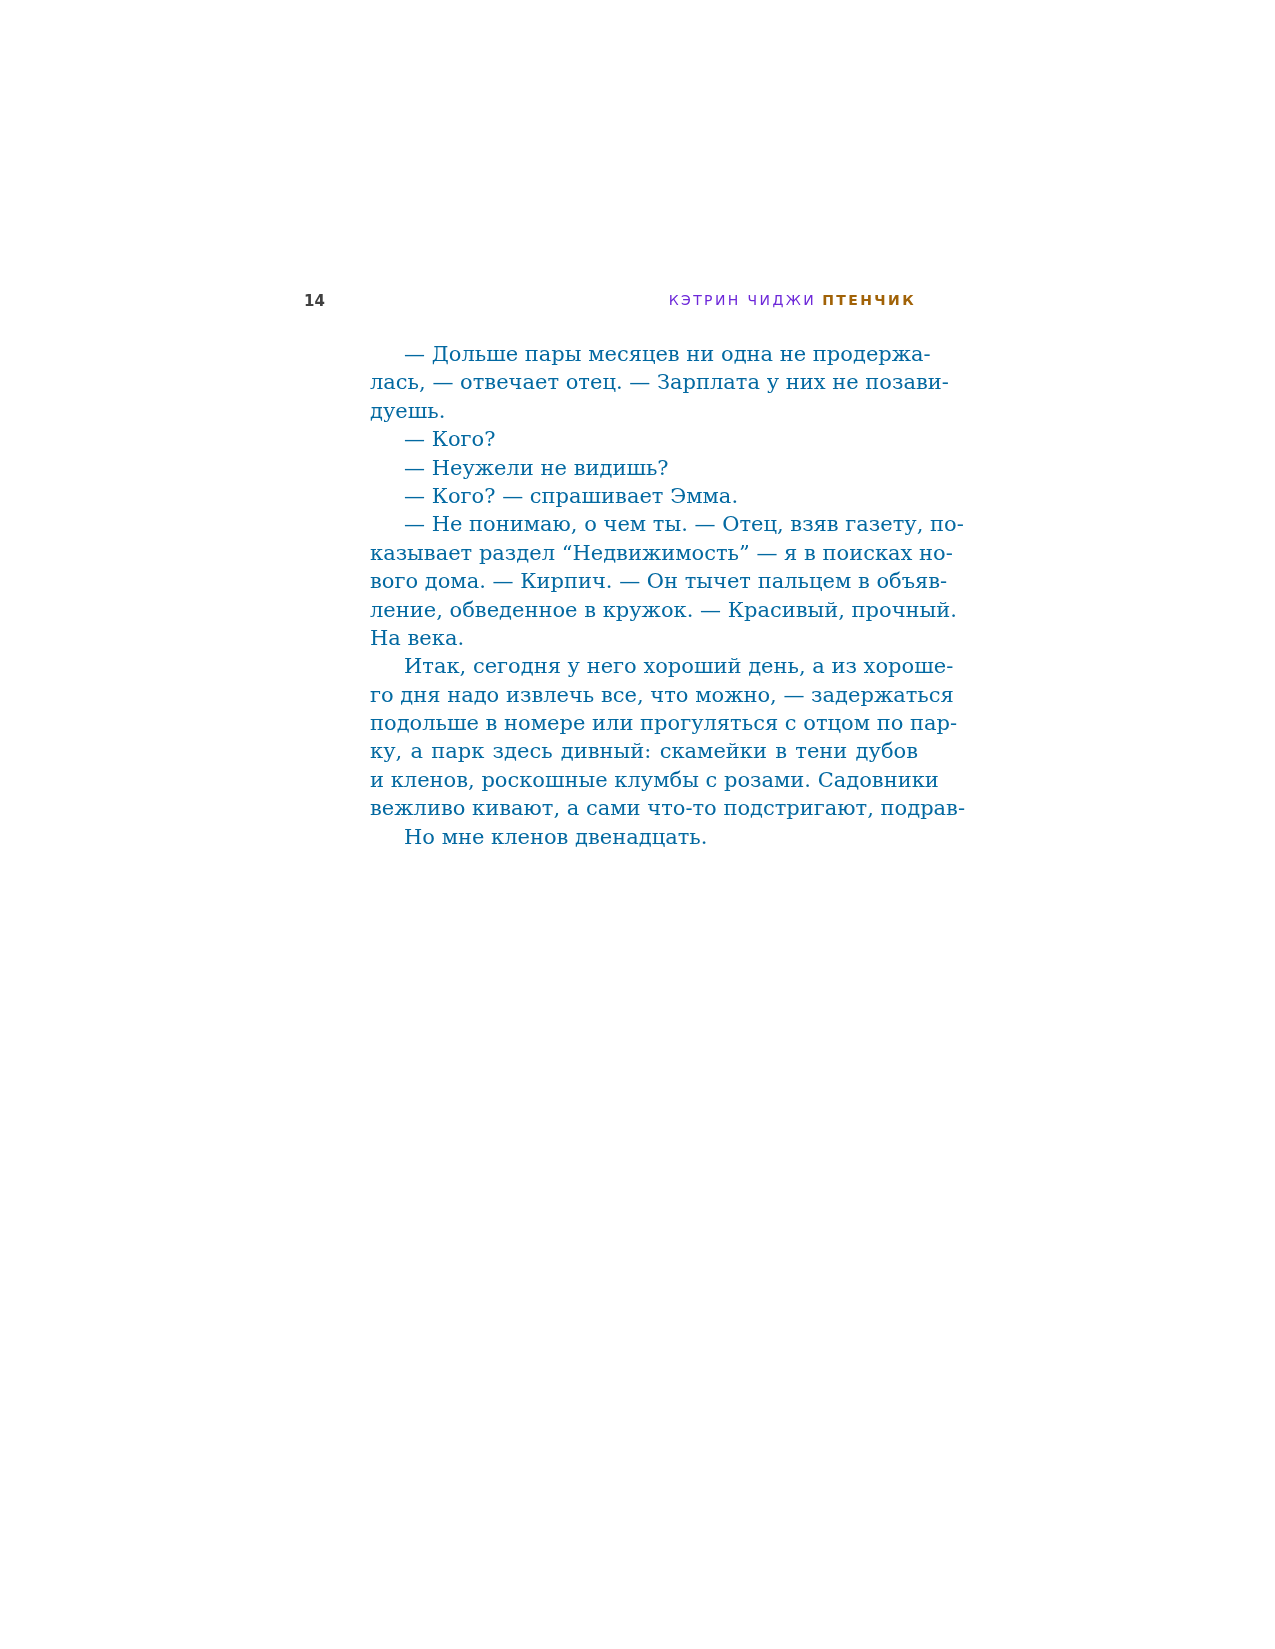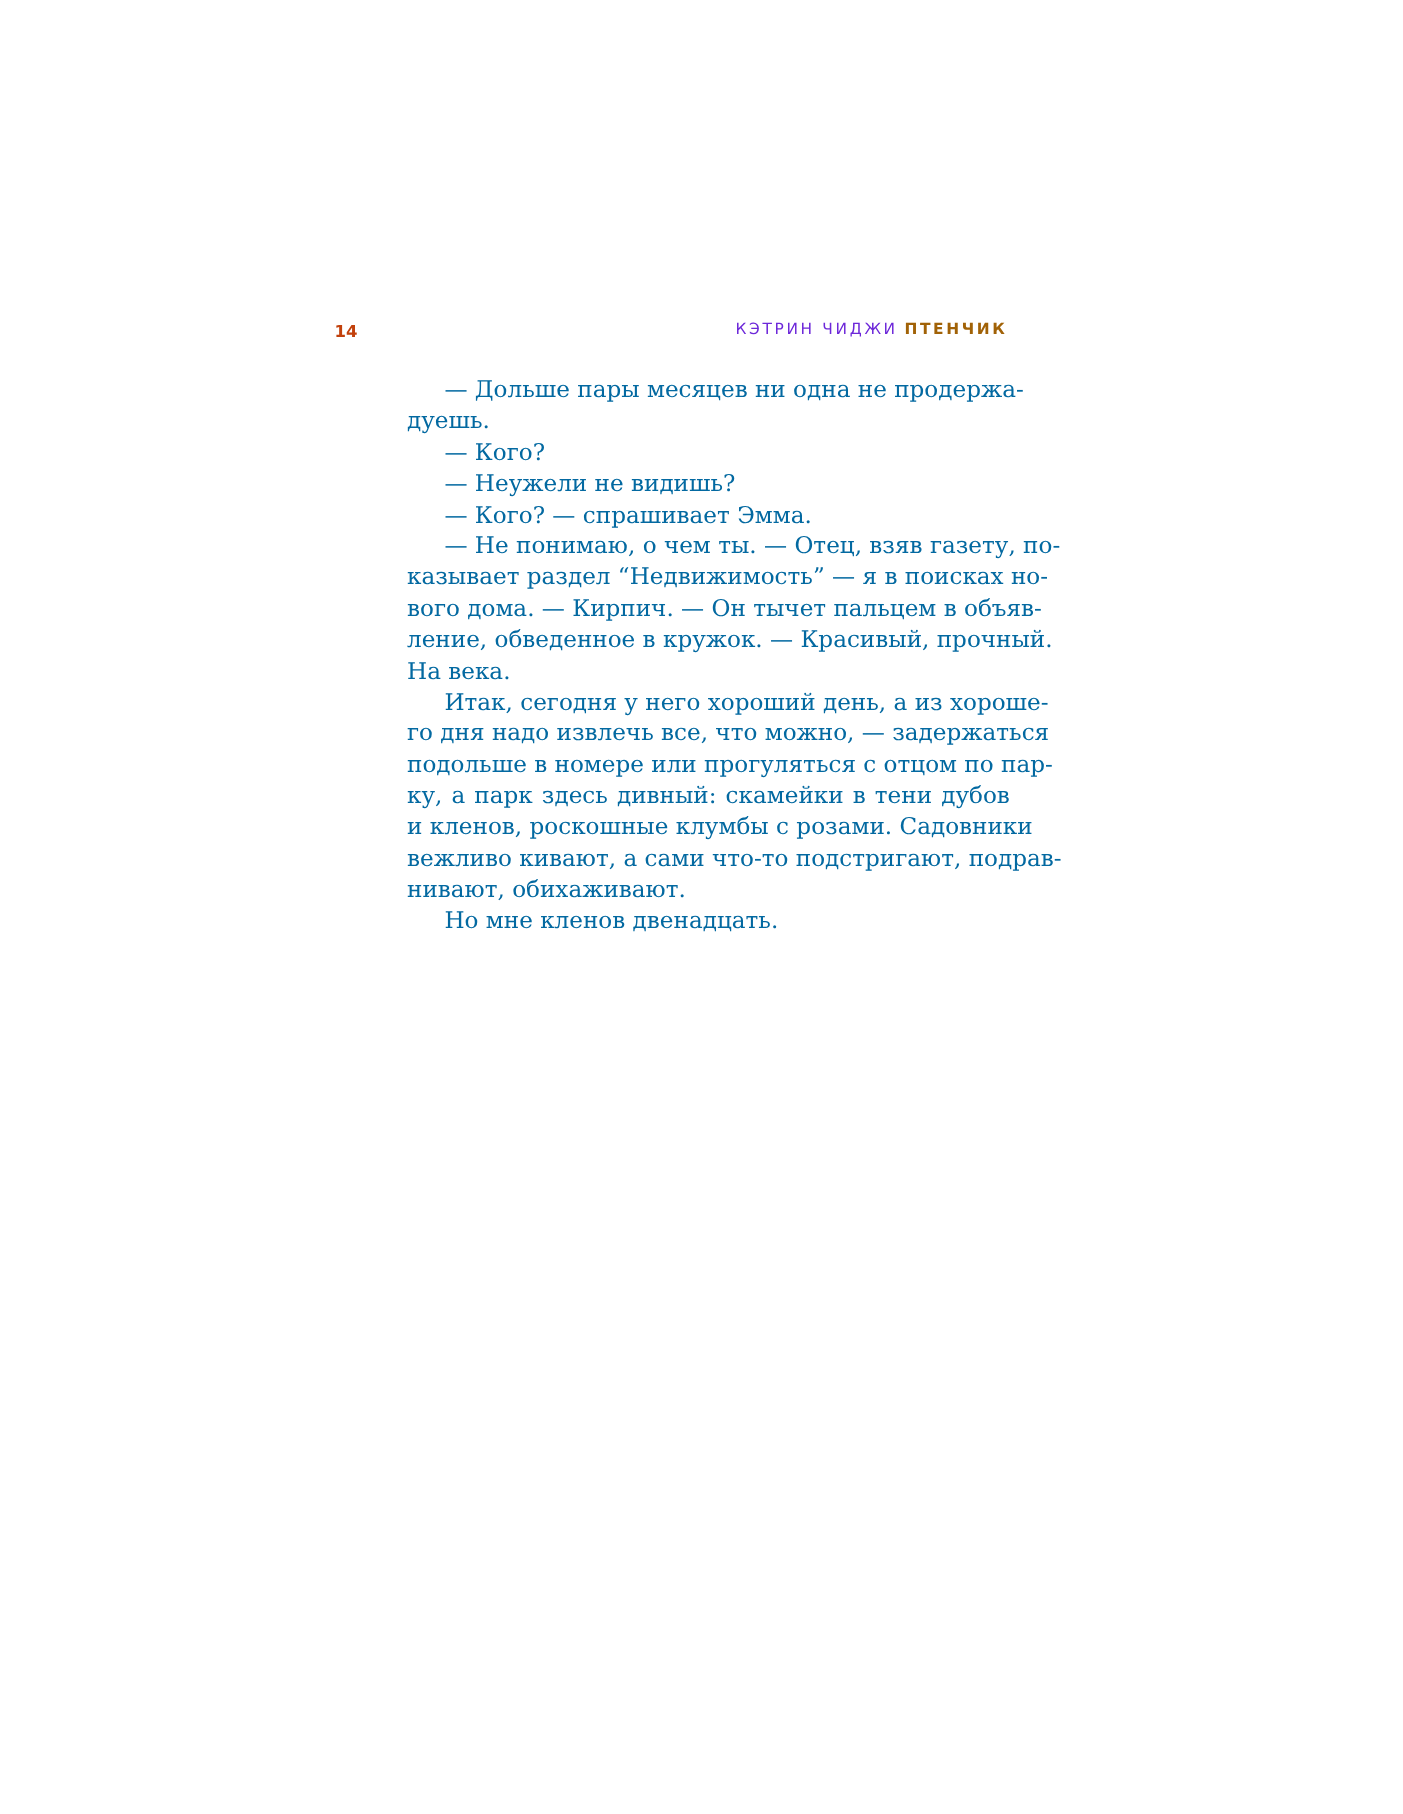--- a/index.html
+++ b/index.html
@@ -2,21 +2,21 @@
 <html><head>
 <meta charset="utf-8">
 <style>
   html, body { margin: 0; padding: 0; background: #ffffff; }
   body { width: 1275px; height: 1649px; position: relative; overflow: hidden; }
   .page-header {
     position: absolute; left: 304px; top: 292px; width: 612px; height: 22px;
   }
   .page-number {
     position: absolute; left: 0; top: 0;
-    font-family: "DejaVu Sans", sans-serif; font-weight: bold; font-size: 15px; color: #c2410c;
+    font-family: "DejaVu Sans", sans-serif; font-weight: bold; font-size: 15px; color: #404040;
   }
   .running-title {
     position: absolute; right: 0; top: 0;
     font-family: "DejaVu Sans", sans-serif; font-size: 14px; letter-spacing: 2.4px; color: #333;
     white-space: nowrap;
   }
   .running-title .author { font-weight: normal; color: #6d28d9; }
   .running-title .book { font-weight: bold; color: #a16207; margin-left: 6px; }
   .text-block {
     position: absolute; left: 370px; top: 340px; width: 548px;
@@ -34,30 +34,30 @@
 
 <div class="page-header">
   <span class="page-number">14</span>
   <span class="running-title">
     <span class="author">КЭТРИН ЧИДЖИ</span><span class="book">ПТЕНЧИК</span>
   </span>
 </div>
 
 <div class="text-block">
   <div class="line indent">— Дольше пары месяцев ни одна не продержа-</div>
+  <div class="line">лась, — отвечает отец. — Зарплата у них не позави-</div>
   <div class="line last">дуешь.</div>
   <div class="line indent last">— Кого?</div>
   <div class="line indent last">— Неужели не видишь?</div>
   <div class="line indent last">— Кого? — спрашивает Эмма.</div>
   <div class="line indent">— Не понимаю, о чем ты. — Отец, взяв газету, по-</div>
   <div class="line">казывает раздел “Недвижимость” — я в поисках но-</div>
   <div class="line">вого дома. — Кирпич. — Он тычет пальцем в объяв-</div>
   <div class="line">ление, обведенное в кружок. — Красивый, прочный.</div>
   <div class="line last">На века.</div>
   <div class="line indent">Итак, сегодня у него хороший день, а из хороше-</div>
   <div class="line">го дня надо извлечь все, что можно, — задержаться</div>
   <div class="line">подольше в номере или прогуляться с отцом по пар-</div>
   <div class="line">ку, а парк здесь дивный: скамейки в тени дубов</div>
   <div class="line">и кленов, роскошные клумбы с розами. Садовники</div>
   <div class="line">вежливо кивают, а сами что-то подстригают, подрав-</div>
-  <div class="line last">нивают, обихаживают.</div>
   <div class="line indent last">Но мне кленов двенадцать.</div>
 </div>
 
 </body></html>

